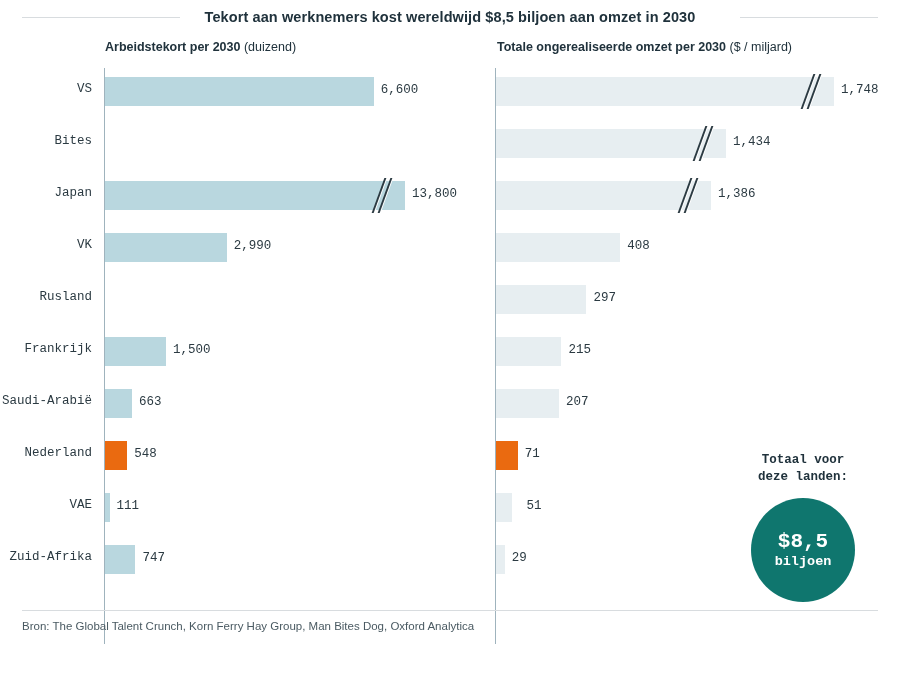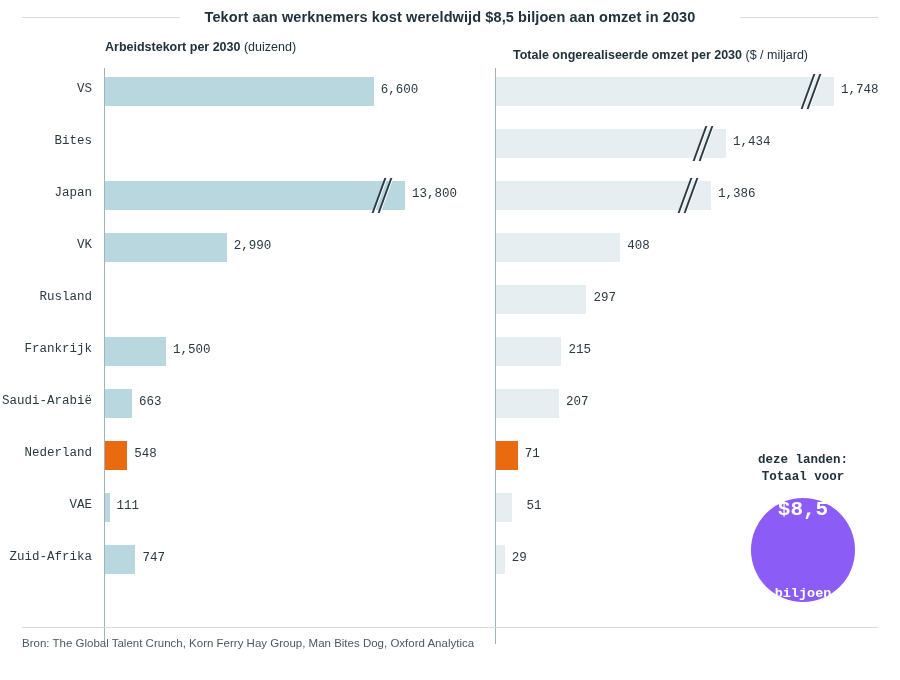--- a/index.html
+++ b/index.html
@@ -51,21 +51,21 @@
   }
   .subtitle {
     position: absolute;
     font-size: 12.5px;
     color: #20323c;
     white-space: nowrap;
   }
   .subtitle b { font-weight: bold; }
   .subtitle span.unit { font-weight: normal; }
   #sub-left { left: 105px; top: 0; }
-  #sub-right { left: 497px; top: 8px; margin-left: 16px; }
+  #sub-right { left: 497px; top: 0; }
 
   
   .chart-area {
     position: relative;
     margin-top: 4px;
     height: 580px;
     font-family: Liberation Mono, monospace;
   }
 
   .row {
@@ -160,44 +160,44 @@
     font-size: 12.5px;
     font-weight: bold;
     color: #20323c;
     line-height: 17px;
   }
   .total-circle {
     margin: 12px auto 0 auto;
     width: 104px;
     height: 104px;
     border-radius: 50%;
-    background: #8b5cf6;
+    background: #0f766e;
     color: #ffffff;
     display: flex;
     flex-direction: column;
     align-items: center;
-    justify-content: space-between;
+    justify-content: center;
   }
   .total-amount {
     font-size: 21px;
     font-weight: bold;
     line-height: 23px;
   }
   .total-unit {
     font-size: 13.5px;
     font-weight: bold;
     line-height: 17px;
   }
 
   
   .footer {
     position: absolute;
     left: 0;
     right: 0;
-    bottom: 0;
+    bottom: 17px;
     height: 53px;
     margin-top: 23px;
   }
   .footer .rule {
     position: absolute;
     left: 22px;
     right: 22px;
     top: 0;
     height: 1px;
     background: #d8dcdf;
@@ -356,22 +356,22 @@
         </div>
         <div class="panel-right">
           <div class="bar secondary" style="left: 0px; width: 8.83385px;"></div>
           <div class="bar-value" style="left: 15.8338px;">29</div>
         </div>
       </div>
     </div>
 
   <div class="total-block">
     <div class="total-caption">
+      <div>Totaal voor</div>
       <div>deze landen:</div>
-      <div>Totaal voor</div>
     </div>
     <div class="total-circle">
       <div class="total-amount">$8,5</div>
       <div class="total-unit">biljoen</div>
     </div>
   </div>
 </div>
 
 <div class="footer">
   <div class="rule"></div>

